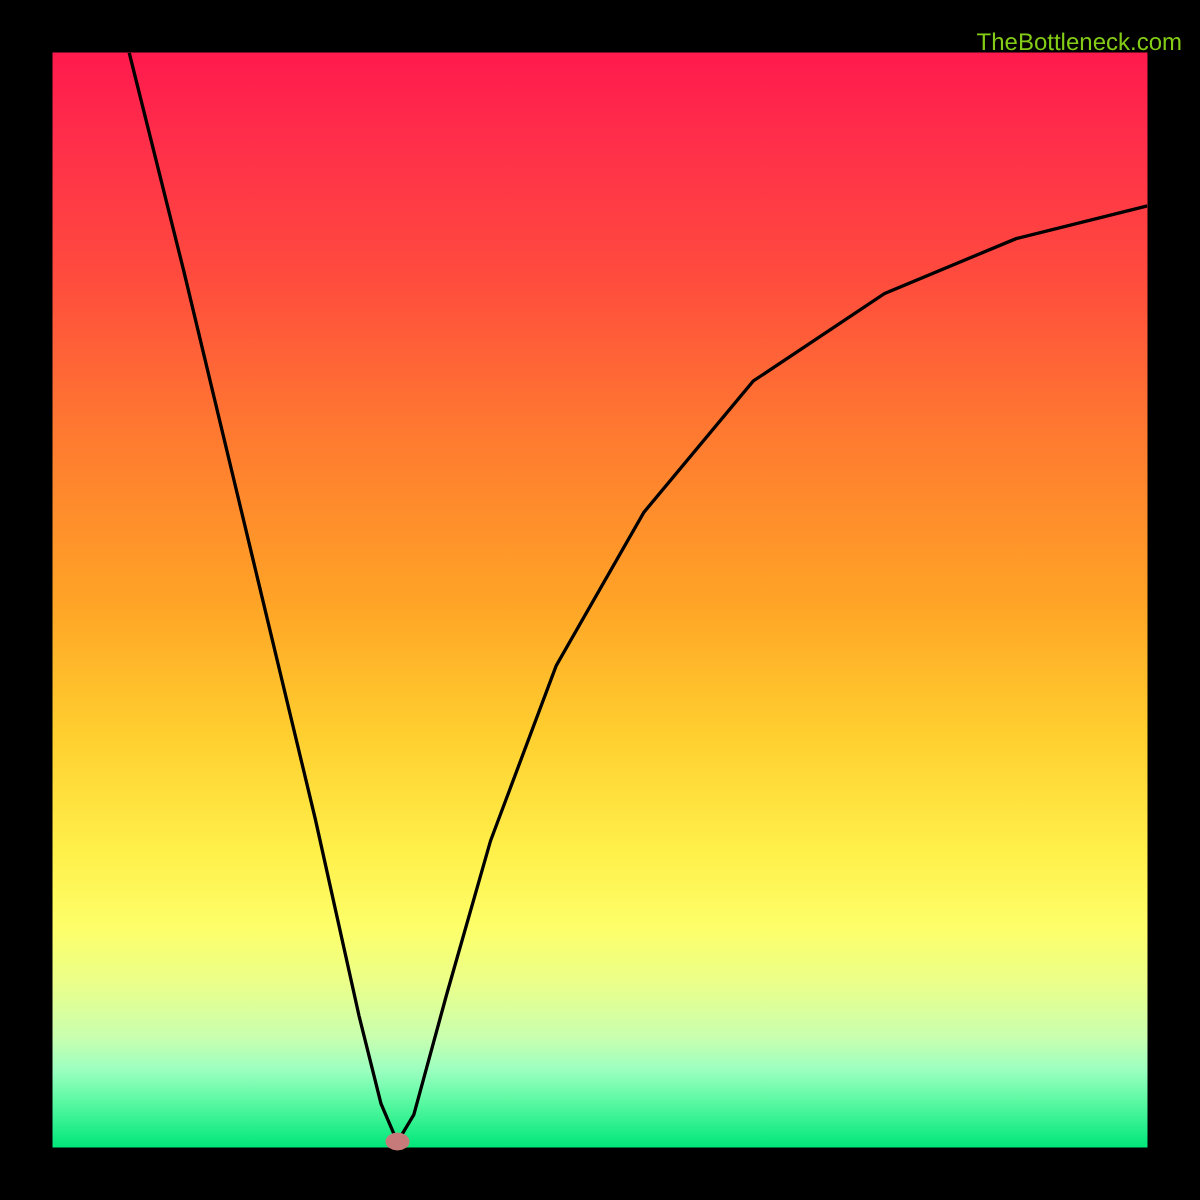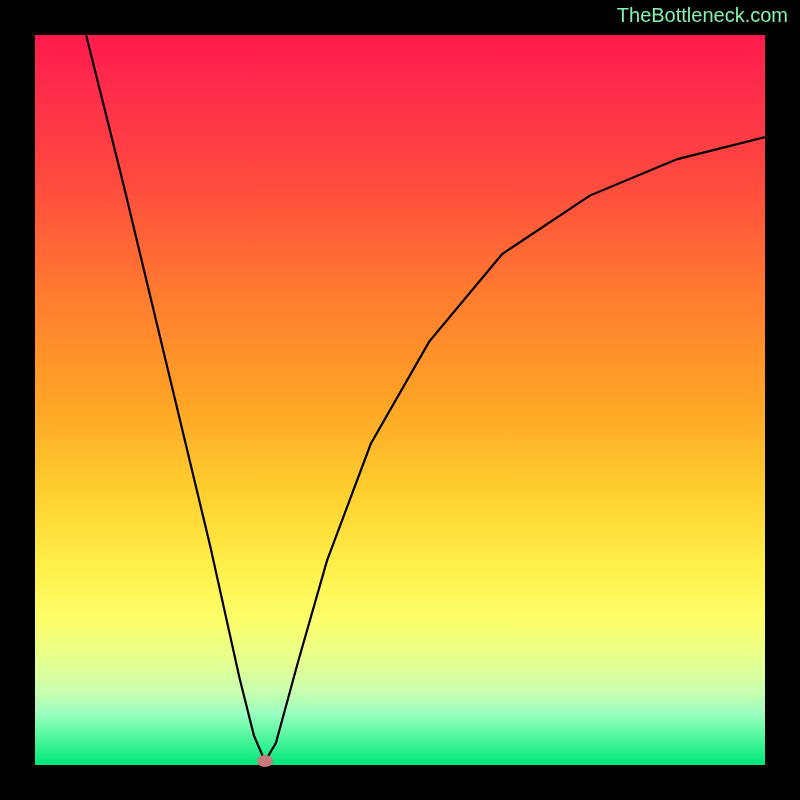--- a/index.html
+++ b/index.html
@@ -1,24 +1,24 @@
 <!DOCTYPE html>
 <html><head>
   <meta charset="utf-8">
   <style>
     * { margin: 0; padding: 0; box-sizing: border-box; }
     html, body { width: 800px; height: 800px; overflow: hidden; }
     body { background: #000; position: relative; }
     .watermark {
       position: absolute;
-      top: 4px;
+      top: 20px;
       right: 12px;
-      color: #86efac;
+      color: #84cc16;
       font-family: Arial, sans-serif;
-      font-size: 20px;
+      font-size: 16px;
       font-weight: 500;
       z-index: 10;
     }
     .chart-area {
       position: absolute;
       left: 35px;
       top: 35px;
       width: 730px;
       height: 730px;
       background: linear-gradient(to bottom,

